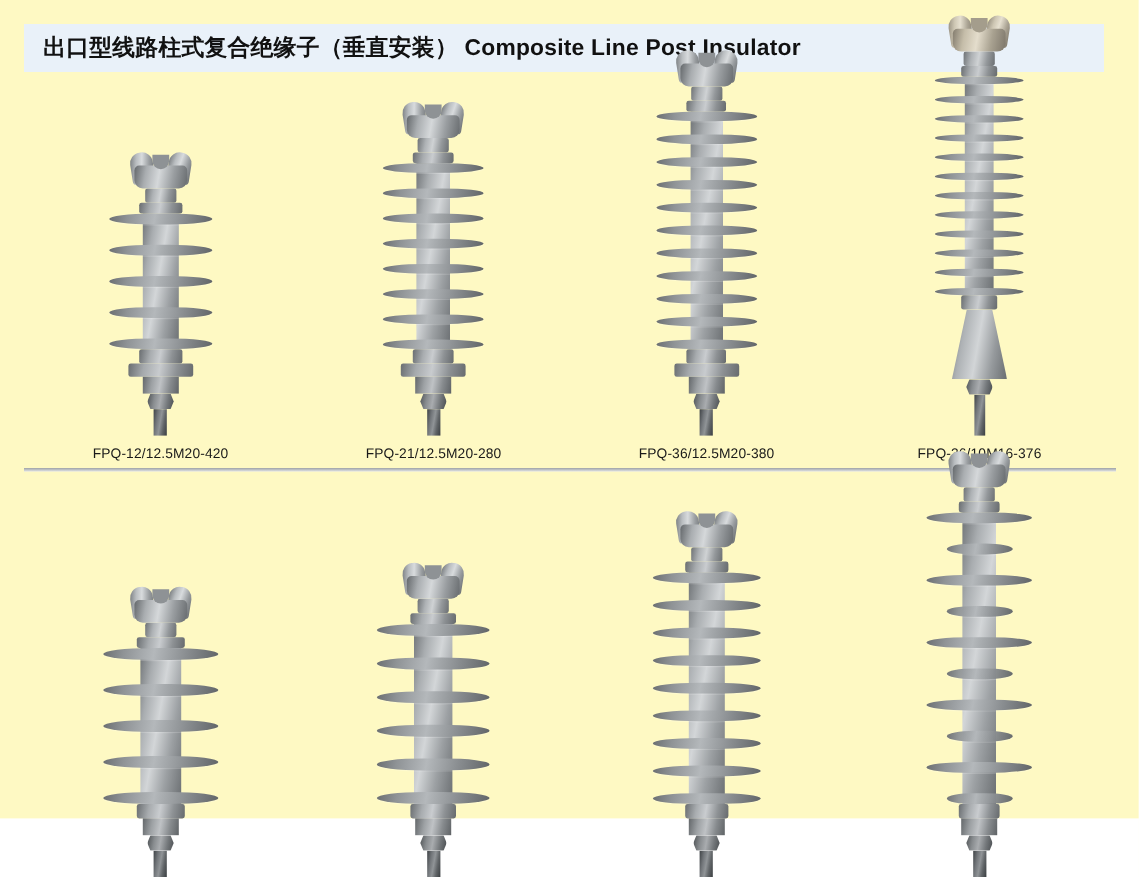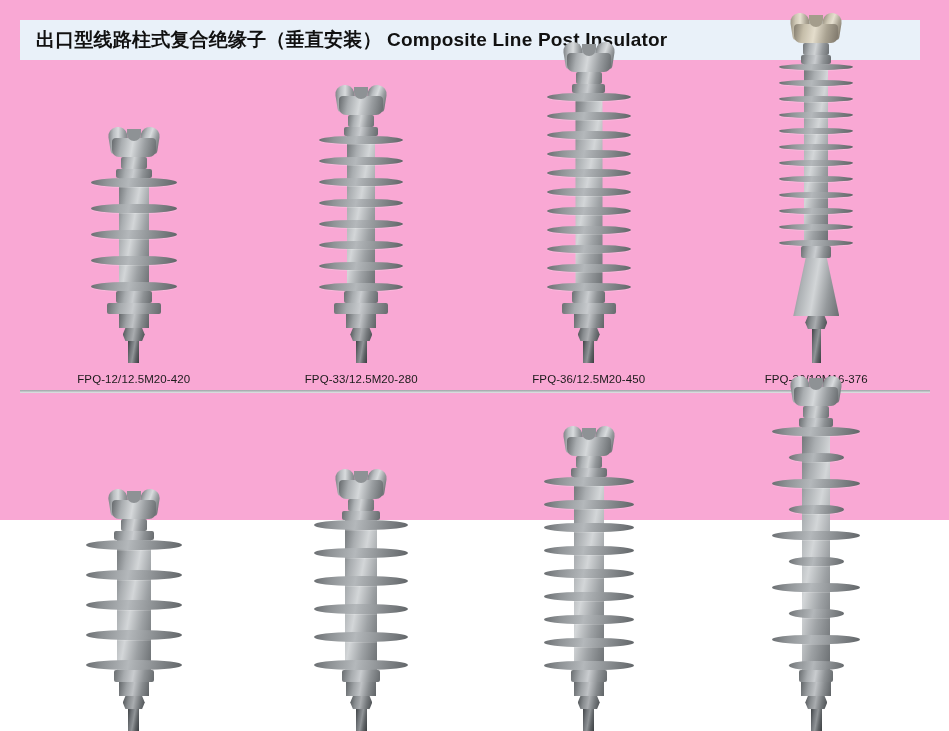--- a/index.html
+++ b/index.html
@@ -8,22 +8,22 @@
     width: 949px;
     height: 731px;
     background: #ffffff;
     font-family: "Liberation Sans", sans-serif;
     overflow: hidden;
   }
 
   .page {
     position: relative;
     width: 949px;
-    height: 520px;
-    background: #f9a8d4;
+    height: 682px;
+    background: #fef9c3;
   }
 
   
   .header-band {
     position: absolute;
     left: 20px;
     top: 20px;
     width: 900px;
     height: 40px;
     background: #e9f1f9;
@@ -287,21 +287,21 @@
               <div class="shed" style="width: 84px; height: 8px; margin-bottom: 13px;"></div>
               <div class="shed" style="width: 84px; height: 8px; margin-bottom: 0px;"></div>
             </div>
             <div class="collar" style="width: 34px; height: 12px;"></div>
             <div class="flange"></div>
             <div class="base-block"></div>
             <div class="nut"></div>
             <div class="stud"></div>
           </div>
         </div>
-        <div class="caption">FPQ-33/12.5M20-280</div>
+        <div class="caption">FPQ-21/12.5M20-280</div>
       </div>
       <div class="cell">
         <div class="figure">
           <div class="ins">
             <div class="clamp">
               <div class="horn left"></div>
               <div class="horn right"></div>
               <div class="saddle"></div>
               <div class="notch"></div>
             </div>
@@ -321,21 +321,21 @@
               <div class="shed" style="width: 84px; height: 8px; margin-bottom: 11px;"></div>
               <div class="shed" style="width: 84px; height: 8px; margin-bottom: 0px;"></div>
             </div>
             <div class="collar" style="width: 33px; height: 12px;"></div>
             <div class="flange"></div>
             <div class="base-block"></div>
             <div class="nut"></div>
             <div class="stud"></div>
           </div>
         </div>
-        <div class="caption">FPQ-36/12.5M20-450</div>
+        <div class="caption">FPQ-36/12.5M20-380</div>
       </div>
       <div class="cell">
         <div class="figure">
           <div class="ins bronze">
             <div class="clamp">
               <div class="horn left"></div>
               <div class="horn right"></div>
               <div class="saddle"></div>
               <div class="notch"></div>
             </div>

